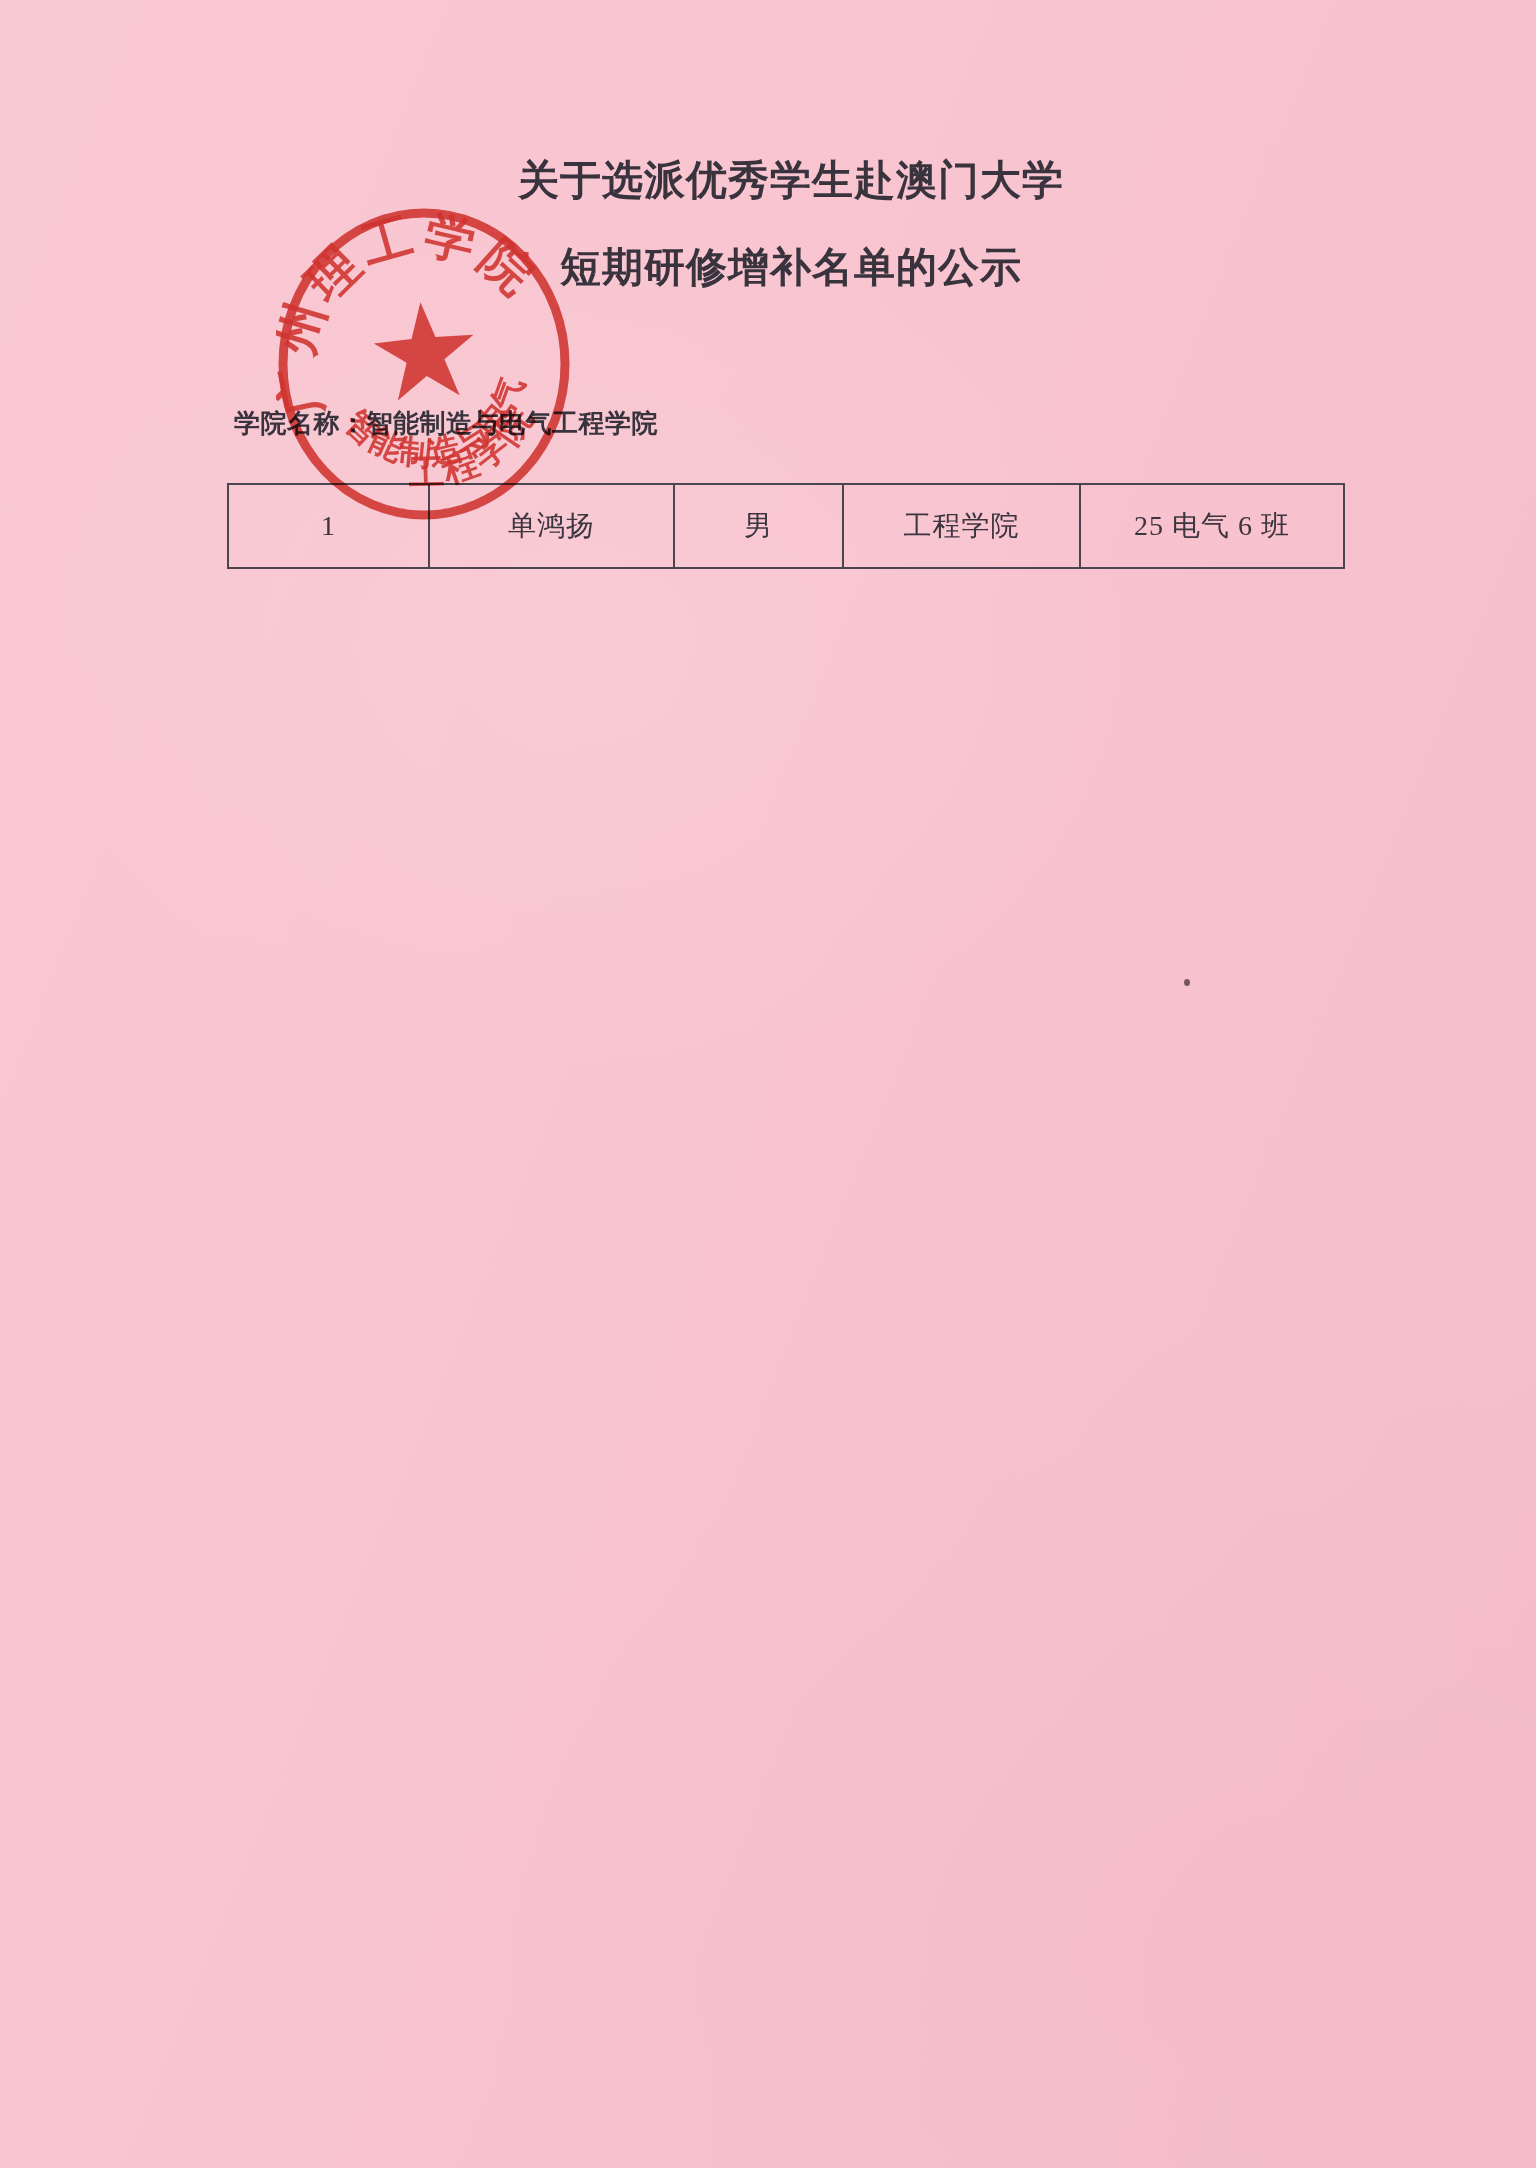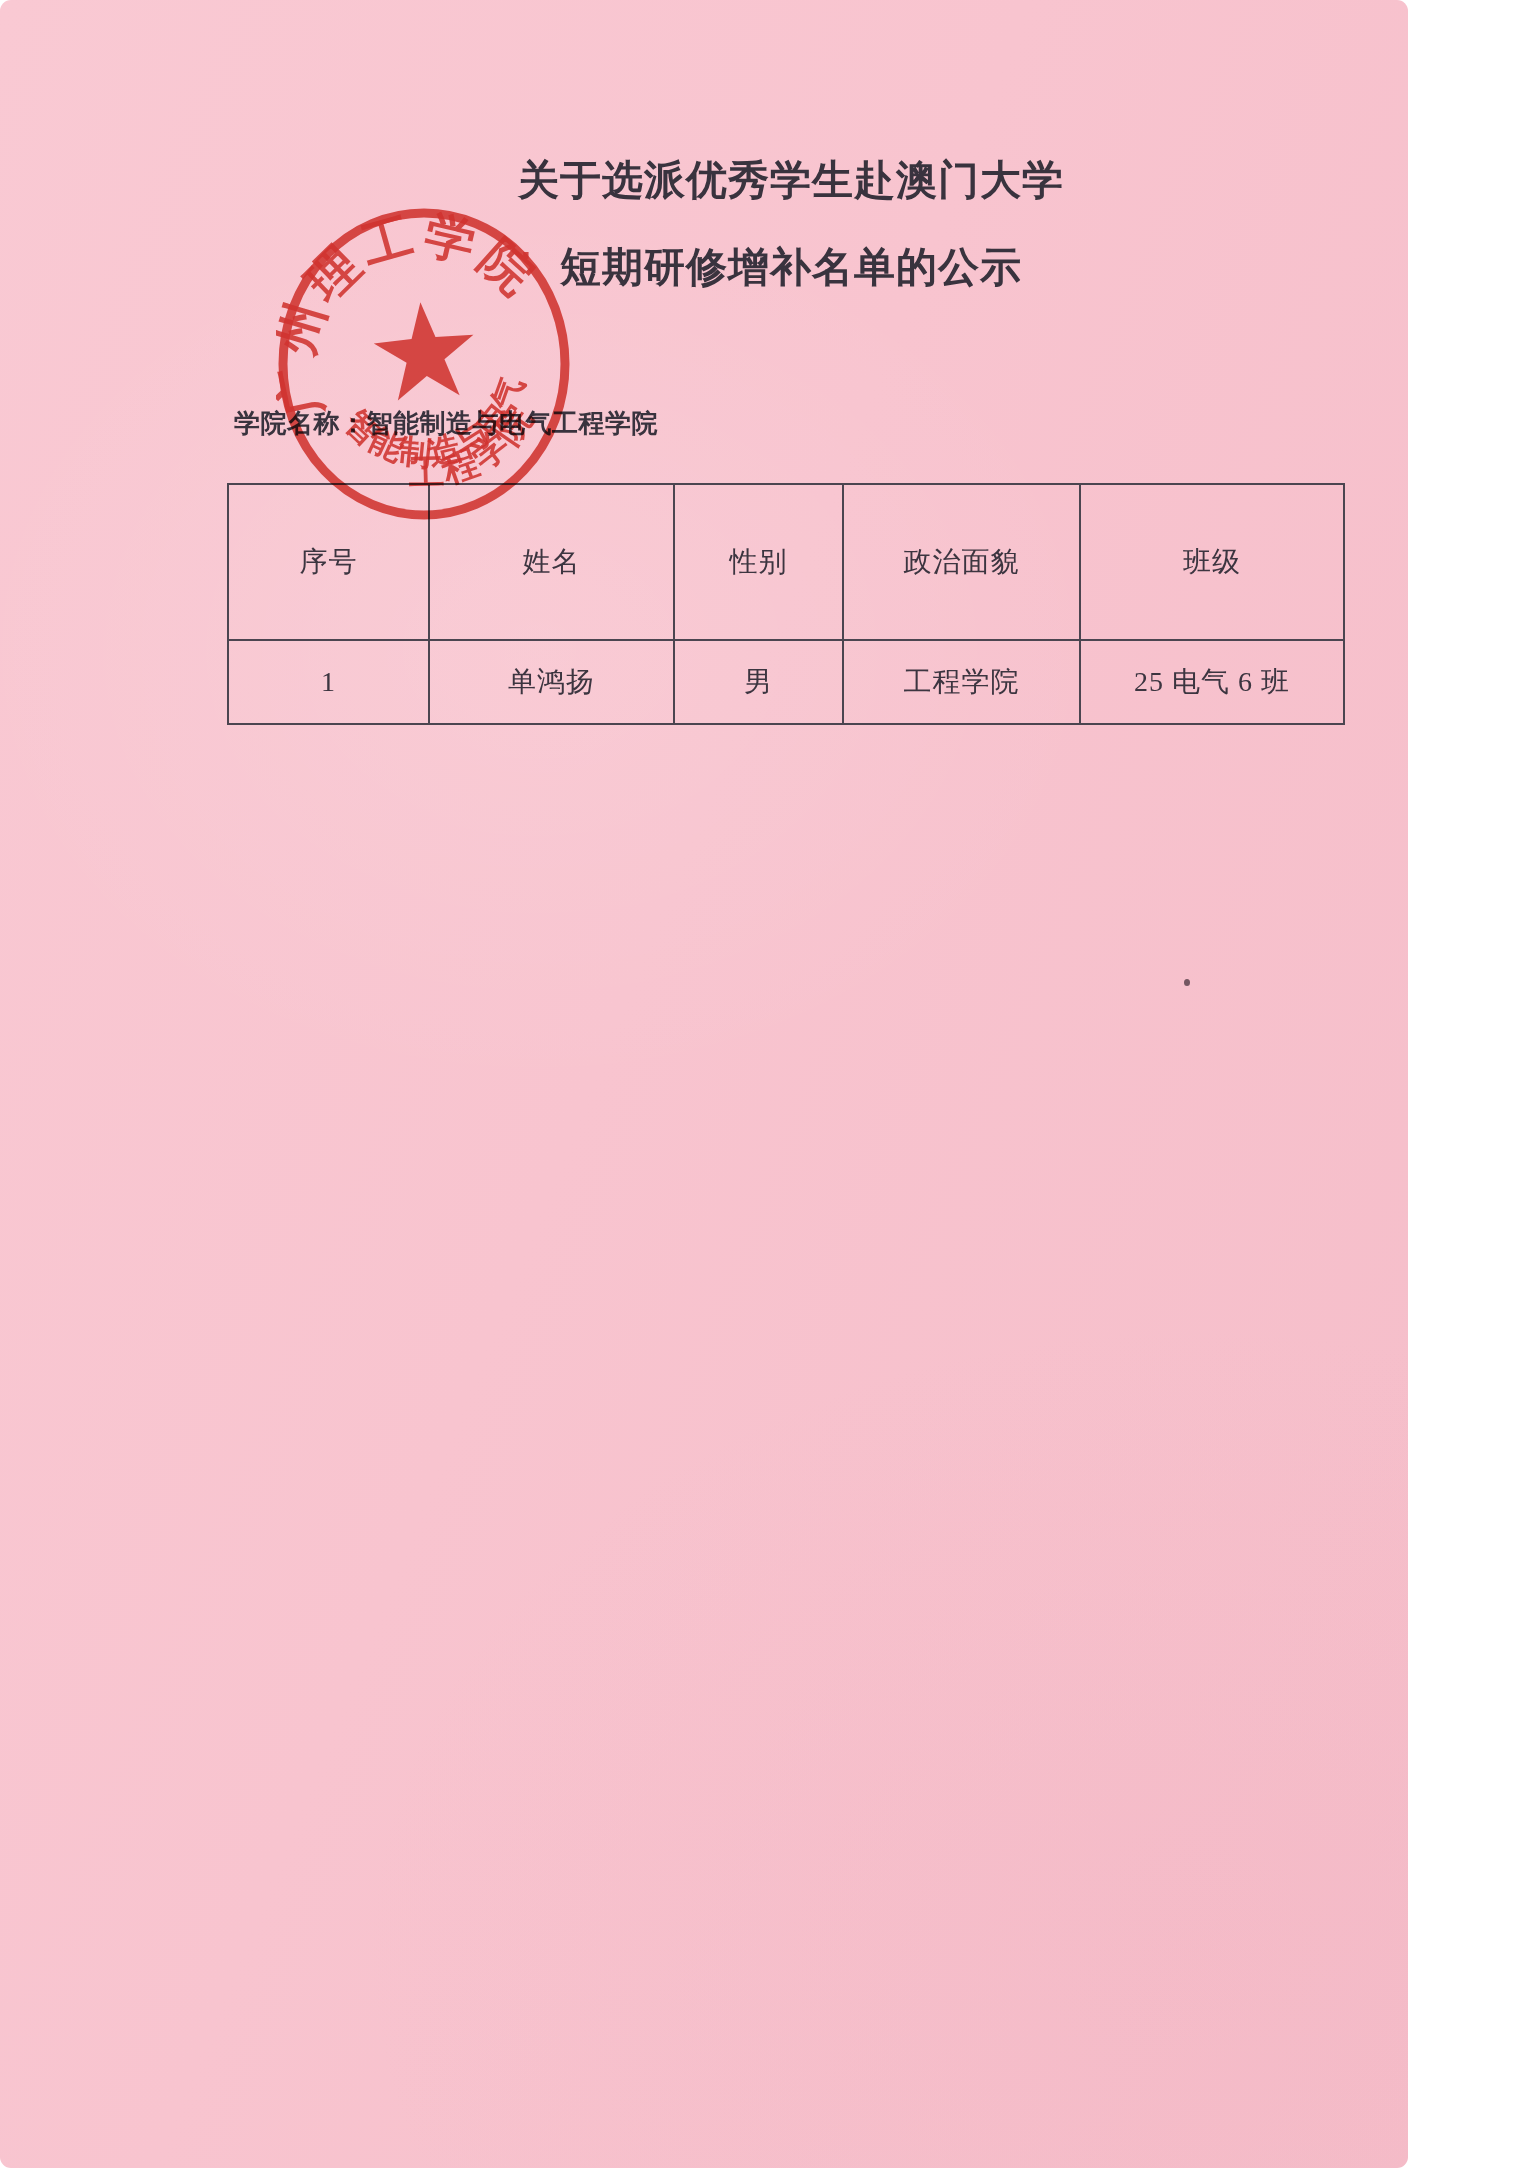--- a/index.html
+++ b/index.html
@@ -1,24 +1,23 @@
 <!DOCTYPE html>
 <html><head>
 <meta charset="utf-8">
 <style>
   html,body{margin:0;padding:0;}
   body{width:1536px;height:2168px;overflow:hidden;}
   .page{
-    position:relative;width:1408px;height:2168px;overflow:hidden;
+    position:relative;width:1536px;height:2168px;overflow:hidden;
     background:
       radial-gradient(ellipse 900px 700px at 38% 30%, rgba(255,255,255,0.10), rgba(255,255,255,0) 65%),
       radial-gradient(ellipse 1200px 900px at 85% 90%, rgba(235,160,180,0.12), rgba(235,160,180,0) 70%),
       linear-gradient(112deg,#f9c9d3 0%,#f8c4cf 45%,#f5bdc9 100%);
     font-family:"Liberation Sans", sans-serif;
-    border-radius:11px;
   }
   .doc-title{
     position:absolute;left:23px;width:1536px;text-align:center;
     font-family:"Liberation Sans", sans-serif;
     font-weight:700;font-size:41px;line-height:44px;letter-spacing:1px;
     color:#39333e;
   }
   .doc-title.l1{top:158px;}
   .doc-title.l2{top:245px;}
   .college-line{
@@ -66,27 +65,20 @@
 
   <table class="roster">
     <colgroup>
       <col style="width:201px">
         <col style="width:245px">
         <col style="width:169px">
         <col style="width:237px">
         <col style="width:264px">
     </colgroup>
     <tbody>
-      <tr class="hdr">
-        <td>序号</td>
-        <td>姓名</td>
-        <td>性别</td>
-        <td>政治面貌</td>
-        <td>班级</td>
-      </tr>
       <tr class="row">
         <td>1</td>
         <td>单鸿扬</td>
         <td>男</td>
         <td>工程学院</td>
         <td>25 电气 6 班</td>
       </tr>
     </tbody>
   </table>
 

